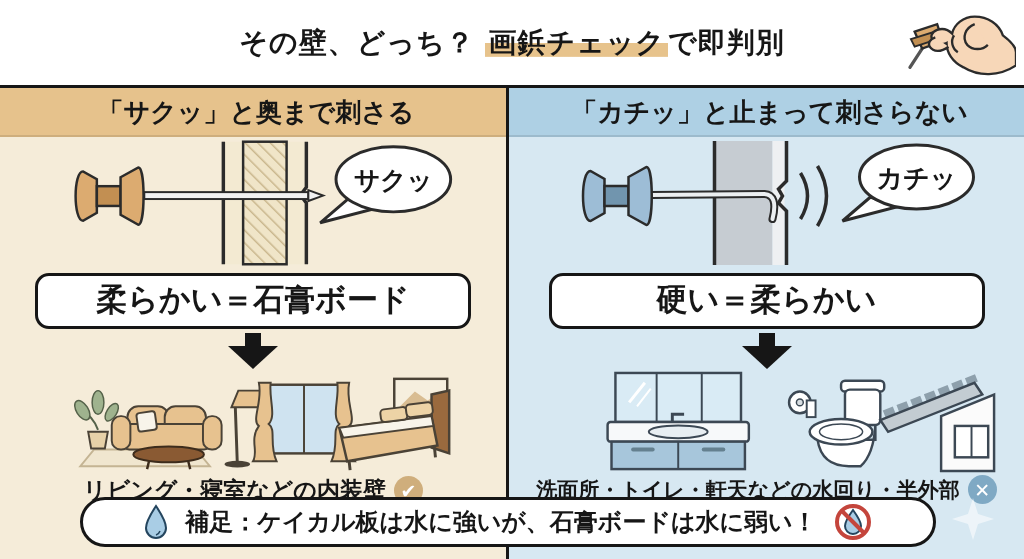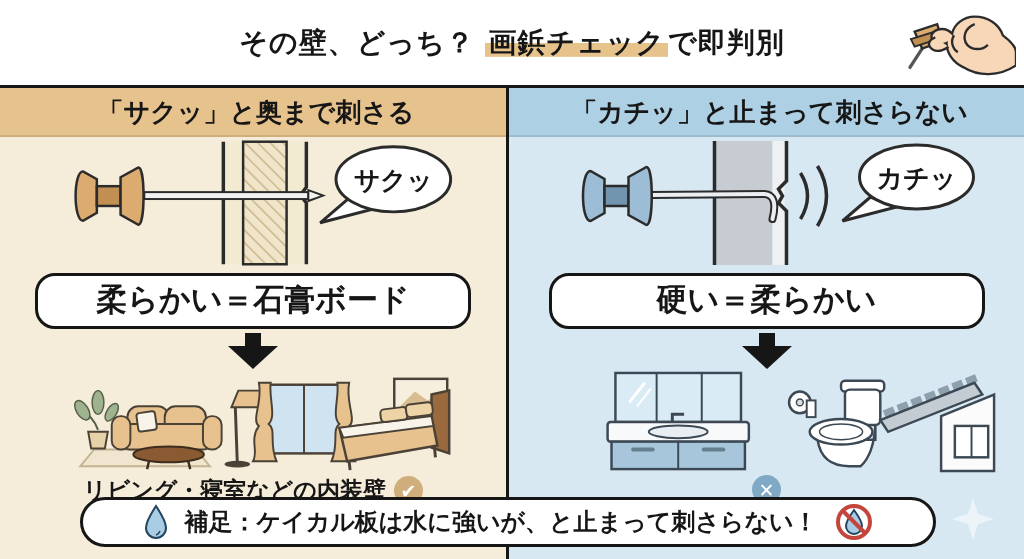--- a/index.html
+++ b/index.html
@@ -19,21 +19,21 @@
   
   .main{display:flex;height:471px;border-top:3px solid #161616;}
   .col{display:flex;flex-direction:column;box-sizing:border-box;}
   .col.left{width:509px;background:#f5ecd9;border-right:3px solid #161616;}
   .col.right{flex:1;background:#d7e8f2;}
   .band{height:49px;display:flex;align-items:center;justify-content:center;
         font-size:26px;font-weight:800;box-shadow:inset 0 -2px 0 rgba(0,0,0,0.10);padding-left:6px;}
   .col.left  .band{background:#e6c28c;}
   .col.right .band{background:#aed0e4;font-family:Liberation Mono, monospace;}
   .wall-svg{display:block;width:100%;height:130px;}
-  .result{margin:6px auto 0;width:430px;background:#ffffff;border:3.5px solid #161616;border-radius:20px;
+  .result{margin:6px auto 0;width:430px;background:#ffffff;border:3.5px solid #161616;border-radius:14px;
           font-size:31px;font-weight:800;text-align:center;padding:3px 0 5px;}
   .arrow-svg{display:block;margin:4px auto 2px;width:58px;height:36px;}
   .scene-svg{display:block;width:100%;height:103px;}
   .caption{display:flex;align-items:center;justify-content:center;gap:8px;font-weight:800;margin-top:1px;white-space:nowrap;}
   .col.left  .caption{font-size:23px;}
   .col.right .caption{font-size:21px;}
   .badge{width:29px;height:29px;border-radius:50%;display:flex;align-items:center;justify-content:center;
          color:#fff;font-size:19px;font-weight:800;flex:0 0 auto;}
   .badge.check{background:#cfae7c;}
   .badge.cross{background:#7fa9c4;}
@@ -200,31 +200,32 @@
         <g>
           <line x1="376" y1="44" x2="470" y2="7" stroke="#8ea0ac" stroke-width="8" stroke-dasharray="11 4"></line>
           <polygon points="372,50 468,12 476,24 380,62" fill="#c3ccd2" stroke="#3c4854" stroke-width="2.5"></polygon>
           <polygon points="434,46 488,24 488,102 434,102" fill="#fbfbfb" stroke="#3c4854" stroke-width="2.5"></polygon>
           <rect x="448" y="56" width="34" height="32" fill="#ffffff" stroke="#3c4854" stroke-width="2.5"></rect>
           <line x1="465" y1="56" x2="465" y2="88" stroke="#3c4854" stroke-width="2"></line>
         </g>
       </svg>
 
       <div class="caption">
+        <span>洗面所・トイレ・軒天などの水回り・半外部</span>
         <span class="badge cross">✕</span>
       </div>
     </div>
   </div>
 
   <div class="note">
     <svg width="26" height="36" viewBox="0 0 26 36">
       <path d="M13,2 C13,2 3,17 3,24 a10,10 0 0 0 20,0 C23,17 13,2 13,2 Z" fill="#a9cde5" stroke="#24455e" stroke-width="2"></path>
       <path d="M17,27 q-1,3 -4,4" fill="none" stroke="#24455e" stroke-width="1.5"></path>
     </svg>
-    <span class="note-text">補足：ケイカル板は水に強いが、と止まって刺さらない！</span>
+    <span class="note-text">補足：ケイカル板は水に強いが、石膏ボードは水に弱い！</span>
     <svg width="40" height="40" viewBox="0 0 40 40">
       <path d="M20,8 C20,8 12,19 12,24 a8,8 0 0 0 16,0 C28,19 20,8 20,8 Z" fill="#a9cde5" stroke="#24455e" stroke-width="2"></path>
       <circle cx="20" cy="20" r="16" fill="none" stroke="#c4453c" stroke-width="4"></circle>
       <line x1="9" y1="9" x2="31" y2="31" stroke="#c4453c" stroke-width="4"></line>
     </svg>
   </div>
 
   <svg class="sparkle" viewBox="0 0 46 46">
     <path d="M23,2 L28,18 L44,23 L28,28 L23,44 L18,28 L2,23 L18,18 Z" fill="#ffffff"></path>
   </svg>

